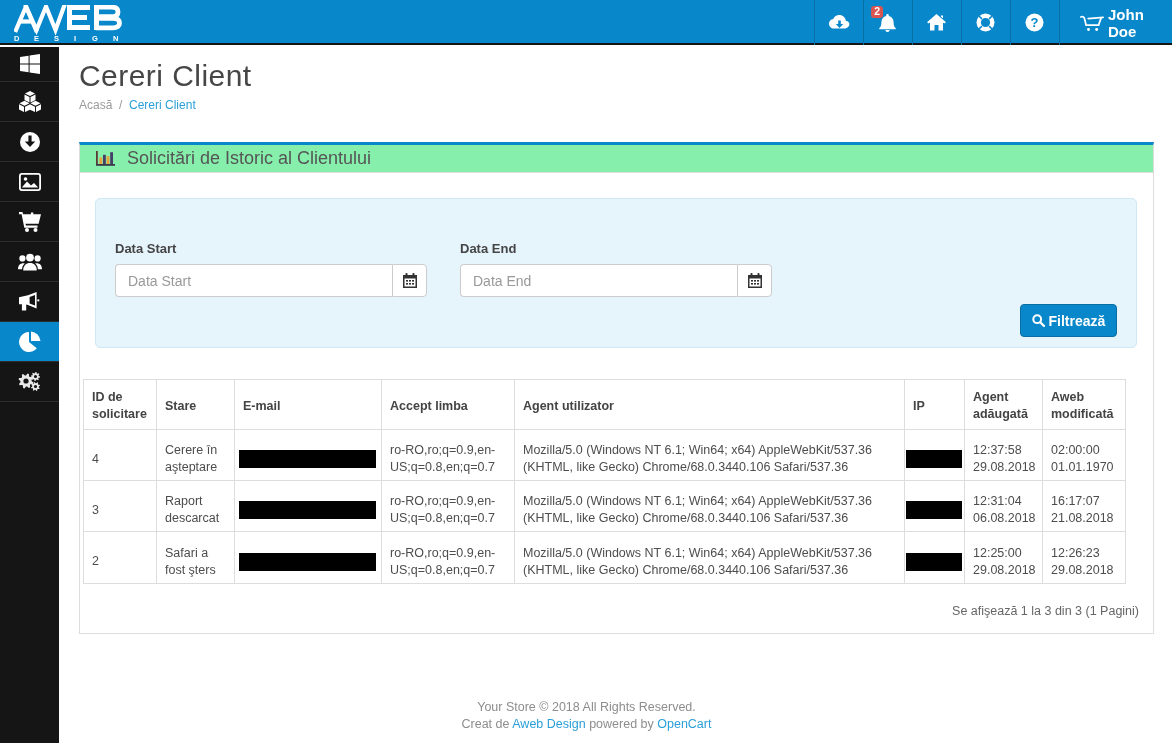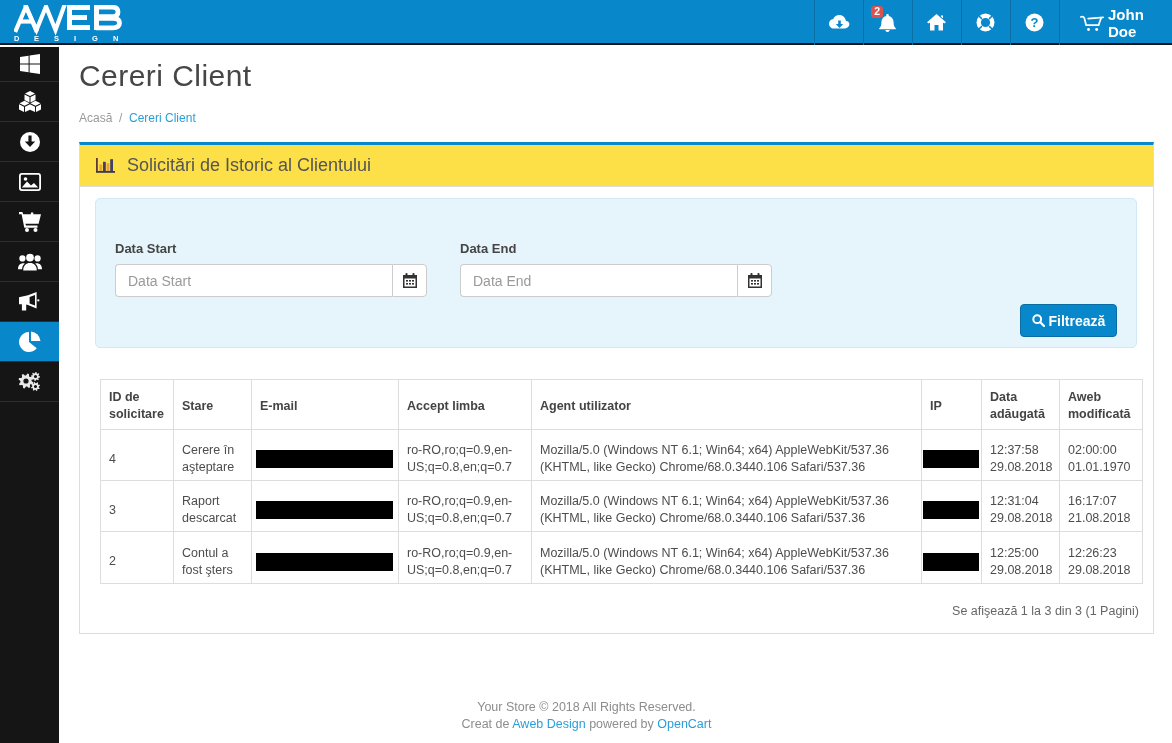--- a/index.html
+++ b/index.html
@@ -7,35 +7,35 @@
 #header { position:absolute; left:0; top:0; width:1172px; height:45px; background:#0887ca; border-bottom:2px solid #151515; z-index:5; }
 #sidebar { position:absolute; left:0; top:47px; width:59px; height:696px; background:#151515; }
 .sitem:first-child { height:35px; }
 .sitem { width:59px; height:40px; border-bottom:1px solid #2d2d2d; display:flex; align-items:center; justify-content:center; }
 .sitem.active { background:#0887ca; }
 #hicons { position:absolute; right:0; top:0; height:45px; display:flex; }
 .hcell { height:45px; border-left:1px solid #0b6ea5; display:flex; align-items:center; justify-content:center; position:relative; }
 .hcell.ic { width:48.9px; }
 #pagehead { position:absolute; left:79px; top:59px; }
 h1 { font-size:30px; font-weight:normal; color:#464646; letter-spacing:0.45px; }
-#crumbs { position:absolute; left:79px; top:111px; font-size:12px; color:#9a9a9a; }
+#crumbs { position:absolute; left:79px; top:98px; font-size:12px; color:#9a9a9a; }
 #crumbs a { color:#2a9fd8; text-decoration:none; }
 #panel { position:absolute; left:79px; top:142px; width:1075px; height:492px; border:1px solid #ddd; border-top:3px solid #0887ca; background:#fff; }
-#panelhead { height:42px; background:#fde047; border-bottom:1px solid #ddd; display:flex; align-items:center; padding-left:16px; color:#555; font-size:18px; }
+#panelhead { height:28px; background:#86efac; border-bottom:1px solid #ddd; display:flex; align-items:center; padding-left:16px; color:#555; font-size:18px; }
 #panelhead .ttl { margin-left:12px; }
 #well { position:absolute; left:15px; top:53px; width:1042px; height:150px; background:#e6f4fc; border:1px solid #d1e8f5; border-radius:5px; }
 .fcol { position:absolute; top:8px; width:312px; }
 .flabel { font-size:13px; font-weight:bold; color:#454545; }
 .igroup { display:flex; margin-top:8px; }
 .finput { height:33px; background:#fff; border:1px solid #ccc; font-size:14px; color:#999; padding-left:12px; display:flex; align-items:center; }
 .fmain { width:277px; border-radius:4px 0 0 4px; border-right:none; }
 .fmain.full { width:312px; border-radius:4px; border-right:1px solid #ccc; }
 .faddon { width:35px; border:1px solid #ccc; border-radius:0 4px 4px 0; background:#fff; display:flex; align-items:center; justify-content:center; }
 #fbtn { position:absolute; right:19px; bottom:10px; width:97px; height:33px; background:#0887ca; border:1px solid #0a6ea4; border-radius:4px; color:#fff; font-size:14px; font-weight:bold; display:flex; align-items:center; justify-content:center; }
-#tbl { position:absolute; left:20px; top:234px; border-collapse:collapse; width:1042px; table-layout:fixed; }
+#tbl { position:absolute; left:3px; top:234px; border-collapse:collapse; width:1042px; table-layout:fixed; }
 #tbl td, #tbl th { border:1px solid #ddd; font-size:12.5px; color:#4d4d4d; text-align:left; vertical-align:middle; padding:12px 8px 4px; line-height:17px; font-weight:normal; }
 #tbl th { font-weight:bold; color:#444; padding:9px 8px 6px; }
 #tbl thead tr { height:49px; }
 #tbl tbody tr { height:51px; }
 #tbl tbody tr:last-child { height:52px; }
 .bar { background:#000; height:18px; }
 #pager { position:absolute; right:14px; top:459px; font-size:12.5px; color:#666; }
 #footer { position:absolute; left:59px; top:699px; width:1055px; text-align:center; font-size:12.5px; color:#8d8d8d; line-height:17px; }
 #footer a { color:#2a9fd8; text-decoration:none; }
 svg { display:block; }
@@ -262,21 +262,21 @@
         <col style="width:83px">
     </colgroup>
     <thead>
       <tr>
           <th>ID de solicitare</th>
           <th>Stare</th>
           <th>E-mail</th>
           <th>Accept limba</th>
           <th>Agent utilizator</th>
           <th>IP</th>
-          <th>Data adăugată</th>
+          <th>Agent adăugată</th>
           <th>Aweb modificată</th>
         </tr>
     </thead>
     <tbody>
       <tr>
           <td>4</td>
           <td>Cerere în aşteptare</td>
           <td>
             <div class="bar" style="width:137px; margin-left:-4px;"></div>
           </td>
@@ -292,26 +292,26 @@
           <td>3</td>
           <td>Raport descarcat</td>
           <td>
             <div class="bar" style="width:137px; margin-left:-4px;"></div>
           </td>
           <td>ro-RO,ro;q=0.9,en-<br>US;q=0.8,en;q=0.7</td>
           <td><span style="white-space:nowrap">Mozilla/5.0 (Windows NT 6.1; Win64; x64) AppleWebKit/537.36</span><br><span style="white-space:nowrap">(KHTML, like Gecko) Chrome/68.0.3440.106 Safari/537.36</span></td>
           <td>
             <div class="bar" style="width:56px; margin-left:-7px;"></div>
           </td>
-          <td>12:31:04 29.08.2018</td>
+          <td>12:31:04 06.08.2018</td>
           <td>16:17:07 21.08.2018</td>
         </tr>
       <tr>
           <td>2</td>
-          <td>Contul a fost şters</td>
+          <td>Safari a fost şters</td>
           <td>
             <div class="bar" style="width:137px; margin-left:-4px;"></div>
           </td>
           <td>ro-RO,ro;q=0.9,en-<br>US;q=0.8,en;q=0.7</td>
           <td><span style="white-space:nowrap">Mozilla/5.0 (Windows NT 6.1; Win64; x64) AppleWebKit/537.36</span><br><span style="white-space:nowrap">(KHTML, like Gecko) Chrome/68.0.3440.106 Safari/537.36</span></td>
           <td>
             <div class="bar" style="width:56px; margin-left:-7px;"></div>
           </td>
           <td>12:25:00 29.08.2018</td>
           <td>12:26:23 29.08.2018</td>

